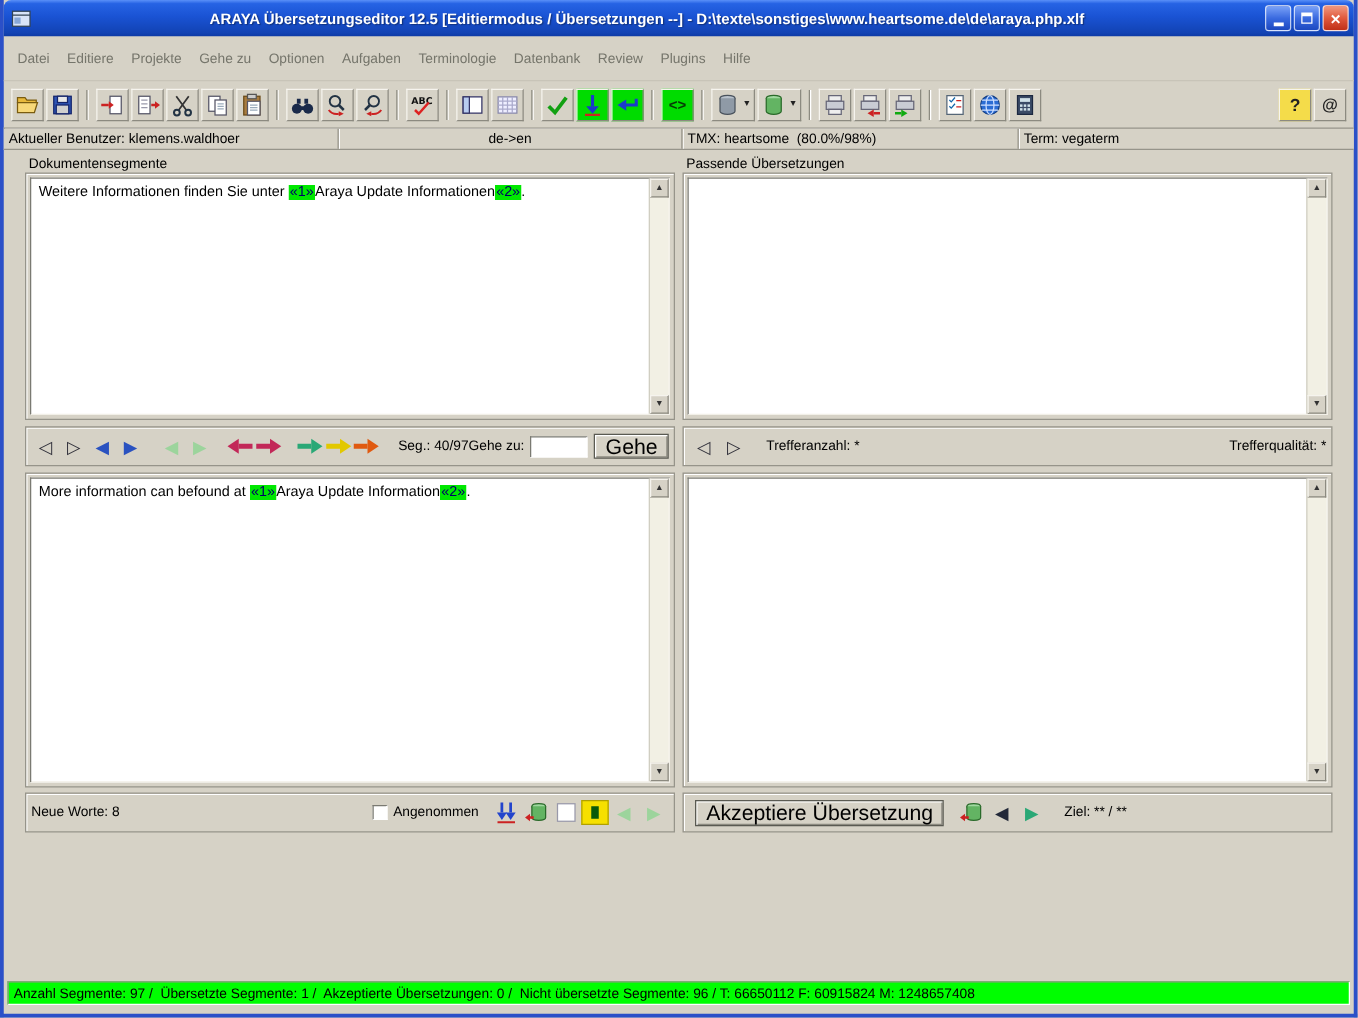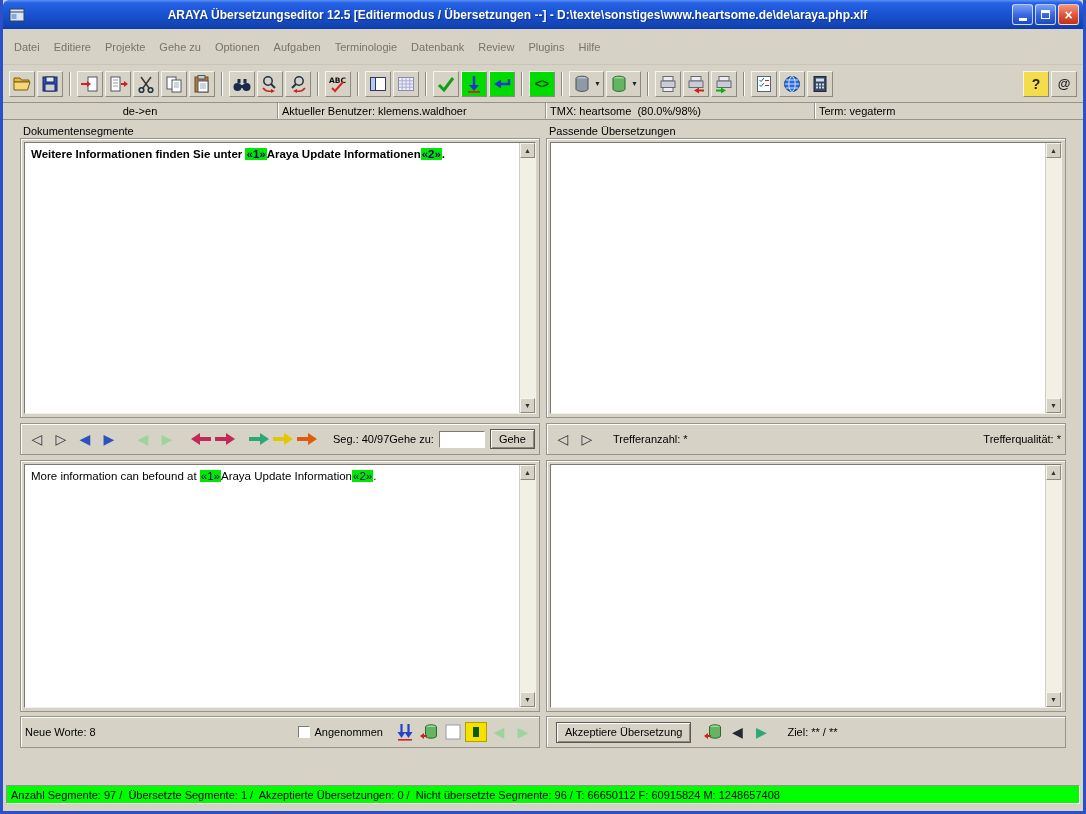--- a/index.html
+++ b/index.html
@@ -49,21 +49,21 @@
   .info-cell { display:flex; align-items:center; padding:0 4px; white-space:pre;
     border-right:1px solid #96948a; box-shadow:1px 0 0 #fff; }
   .info-cell.center { justify-content:center; }
   .ic1 { width:275px; } .ic2 { width:268px; } .ic3 { width:269px; } .ic4 { flex:1; border-right:none; box-shadow:none; }
 
   
   .content { height:663px; display:flex; gap:6px; padding:4px 17px 0; }
   .col { flex:1; display:flex; flex-direction:column; min-width:0; }
   .panel-label { height:14px; line-height:14px; padding-left:3px; }
   .gbox { border:1px solid #96948a; box-shadow:inset 1px 1px 0 #fff; padding:3px; background:#d6d2c6; }
-  .gbox.upper { height:280px;font-weight:bold; }
+  .gbox.upper { height:198px; }
   .gbox.lower { height:252px; margin-top:5px; }
   .whitebox { position:relative; width:100%; height:100%; background:#fff;
     border:1px solid; border-color:#7a7a72 #f2f0e8 #f2f0e8 #7a7a72; }
   .seg-text { padding:4px 20px 4px 6px; font-size:11.5px; line-height:1.35; }
   .seg-tag { background:#00e800; color:#000066; padding:0 1px; }
 
   
   .vscroll { position:absolute; top:0; right:0; bottom:0; width:16px; background:#f2f0e4;
     border-left:1px solid #d0cec2; display:flex; flex-direction:column; }
   .sbtn { height:15px; display:flex; align-items:center; justify-content:center;
@@ -94,21 +94,21 @@
   .ta b { position:absolute; top:4px; width:11px; height:4px; background:currentColor; }
   .ta u { position:absolute; top:0; width:0; height:0; border-top:6px solid transparent; border-bottom:6px solid transparent; }
   .ta.r b { left:0; } .ta.r u { right:0; border-left:9px solid currentColor; }
   .ta.l b { right:0; } .ta.l u { left:0; border-right:9px solid currentColor; }
 
   .seg-label { margin-left:14px; white-space:nowrap; }
   .goto-label { white-space:nowrap; }
   .goto-input { width:46px; height:17px; margin-left:5px; background:#fff; font-size:11px; padding:0 2px;
     border:1px solid; border-color:#7a7a72 #fff #fff #7a7a72; outline:none;
     font-family:"Liberation Sans", sans-serif; }
-  .pushbtn { height:20px; padding:0 8px; margin-left:5px; background:#d6d2c6; font-size:11px;
+  .pushbtn { height:20px; padding:0 8px; margin-left:5px; background:#d6d2c6; font-size:17px;
     font-family:"Liberation Sans", sans-serif;
     border:1px solid #5a5a52; box-shadow:inset 1px 1px 0 #fff, inset -1px -1px 0 #8c8a80; }
   .pushbtn.big { height:21px; }
   .cb { width:12px; height:12px; background:#fff; border:1px solid; border-color:#7a7a72 #fff #fff #7a7a72;
     display:inline-block; }
   .cb-label { margin-left:5px; white-space:nowrap; }
   .ibtn { width:24px; height:24px; display:flex; align-items:center; justify-content:center; }
   .ibtn.yellow { background:#f6e000; border:1px solid #b0a000; width:22px; height:20px; }
   .spacer { flex:1; }
   .right-label { white-space:nowrap; }
@@ -358,22 +358,22 @@
       </span>
     <span class="tbtn yellow push">
         <span class="help-glyph">?</span>
       </span>
     <span class="tbtn">
         <span class="at-glyph">@</span>
       </span>
   </div>
 
   <div class="inforow">
+    <span class="info-cell ic2">Aktueller Benutzer: klemens.waldhoer</span>
     <span class="info-cell center ic1">de-&gt;en</span>
-    <span class="info-cell ic2">Aktueller Benutzer: klemens.waldhoer</span>
     <span class="info-cell ic3">TMX: heartsome  (80.0%/98%)</span>
     <span class="info-cell ic4">Term: vegaterm</span>
   </div>
 
   <div class="content">
 
     <div class="col">
       <div class="panel-label">Dokumentensegmente</div>
 
       <div class="gbox upper">

